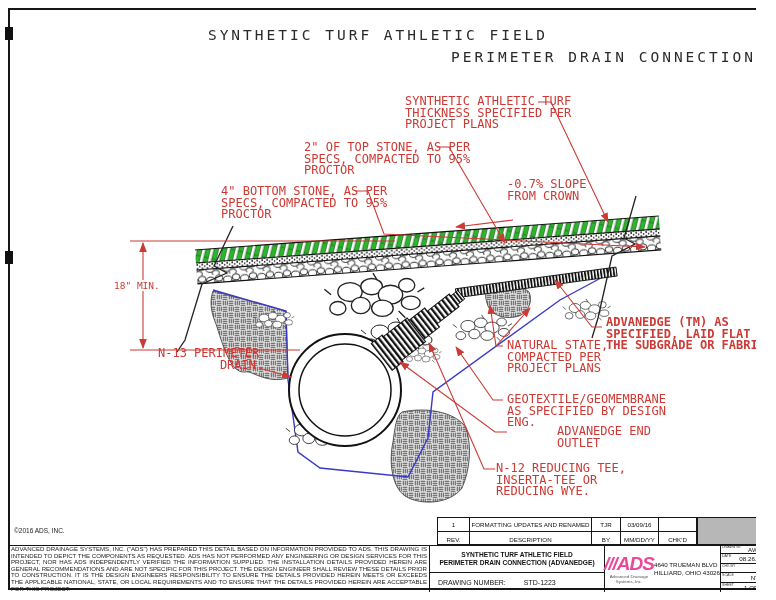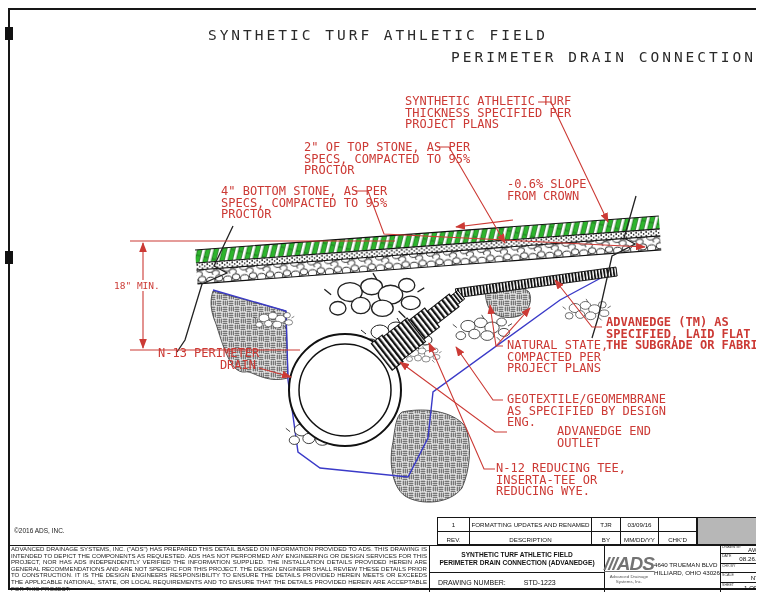--- a/index.html
+++ b/index.html
@@ -32,21 +32,21 @@
               font-size:6.1px;line-height:6.6px;color:#1c1c1c;text-align:justify;}
   .tb-product{position:absolute;left:430px;top:545px;width:174px;height:28px;display:flex;flex-direction:column;
               align-items:center;justify-content:center;font-family:"Liberation Sans",sans-serif;
               font-weight:bold;font-size:6.6px;color:#111;text-align:center;line-height:8.5px;}
   .tb-dwg{position:absolute;left:430px;top:573px;width:174px;height:19px;display:flex;align-items:center;
           font-family:"Liberation Sans",sans-serif;font-size:7px;color:#111;padding-left:8px;box-sizing:border-box;}
   .tb-dwg .num{margin-left:18px;}
   .logo-zone{position:absolute;left:604px;top:545px;width:116px;height:47px;display:flex;align-items:center;}
   .ads-logo{width:52px;text-align:center;}
   .ads-logo .mark{font-family:"Liberation Sans",sans-serif;font-style:italic;font-weight:900;
-                  font-size:19px;letter-spacing:-1px;color:#737373;line-height:19px;text-decoration:underline;}
+                  font-size:19px;letter-spacing:-1px;color:#ec4899;line-height:19px;}
   .ads-logo .tag{font-family:"Liberation Sans",sans-serif;font-size:4.4px;color:#555;margin-top:1px;}
   .address{font-family:"Liberation Sans",sans-serif;font-size:6.2px;line-height:7.5px;color:#111;white-space:pre;}
   .info{position:absolute;left:720px;top:545px;width:46px;height:47px;border-left:1px solid #161616;box-sizing:border-box;}
   .info .irow{position:relative;height:9.4px;border-bottom:1px solid #161616;box-sizing:border-box;
               font-family:"Liberation Sans",sans-serif;}
   .info .irow:last-child{border-bottom:none;}
   .info .lbl{position:absolute;left:1px;top:0;font-size:3.6px;color:#333;}
   .info .val{position:absolute;right:3px;bottom:0.5px;font-size:6.2px;color:#111;}
 </style>
 </head>
@@ -181,21 +181,21 @@
 
   <div class="co" style="left:405px;top:96px;">SYNTHETIC ATHLETIC TURF
 THICKNESS SPECIFIED PER
 PROJECT PLANS</div>
   <div class="co" style="left:304px;top:142px;">2" OF TOP STONE, AS PER
 SPECS, COMPACTED TO 95%
 PROCTOR</div>
   <div class="co" style="left:221px;top:186px;">4" BOTTOM STONE, AS PER
 SPECS, COMPACTED TO 95%
 PROCTOR</div>
-  <div class="co" style="left:507px;top:179px;">-0.6% SLOPE
+  <div class="co" style="left:507px;top:179px;">-0.7% SLOPE
 FROM CROWN</div>
   <div class="dim18" style="left:112px;top:280px;">18" MIN.</div>
   <div class="co r" style="left:158px;top:348px;width:98px;">N-13 PERIMETER
 DRAIN</div>
   <div class="co" style="left:507px;top:340px;">NATURAL STATE,
 COMPACTED PER
 PROJECT PLANS</div>
   <div class="co" style="left:507px;top:394px;">GEOTEXTILE/GEOMEMBRANE
 AS SPECIFIED BY DESIGN
 ENG.</div>

